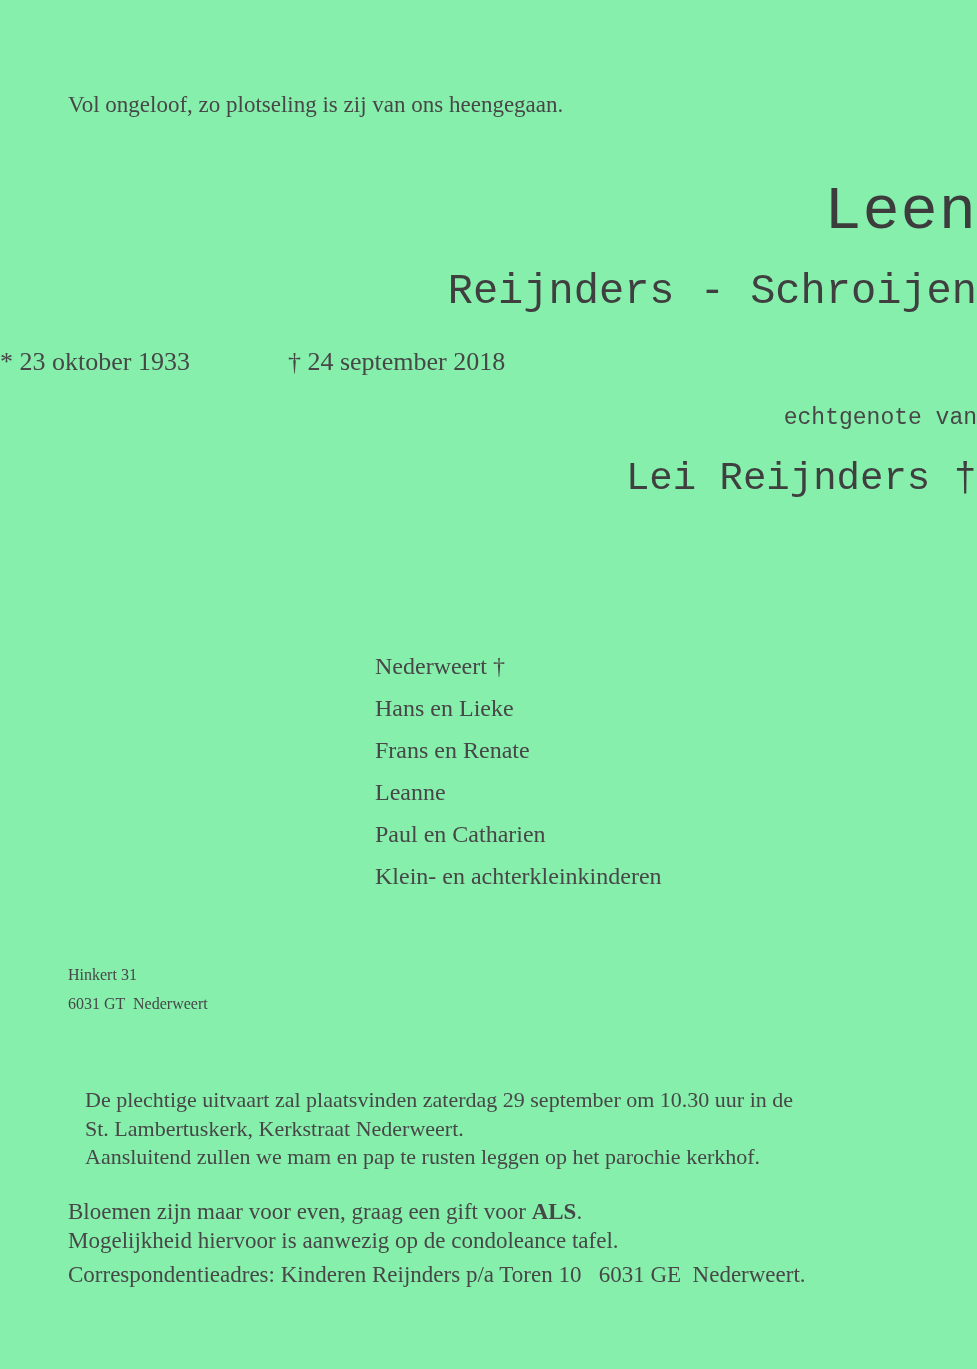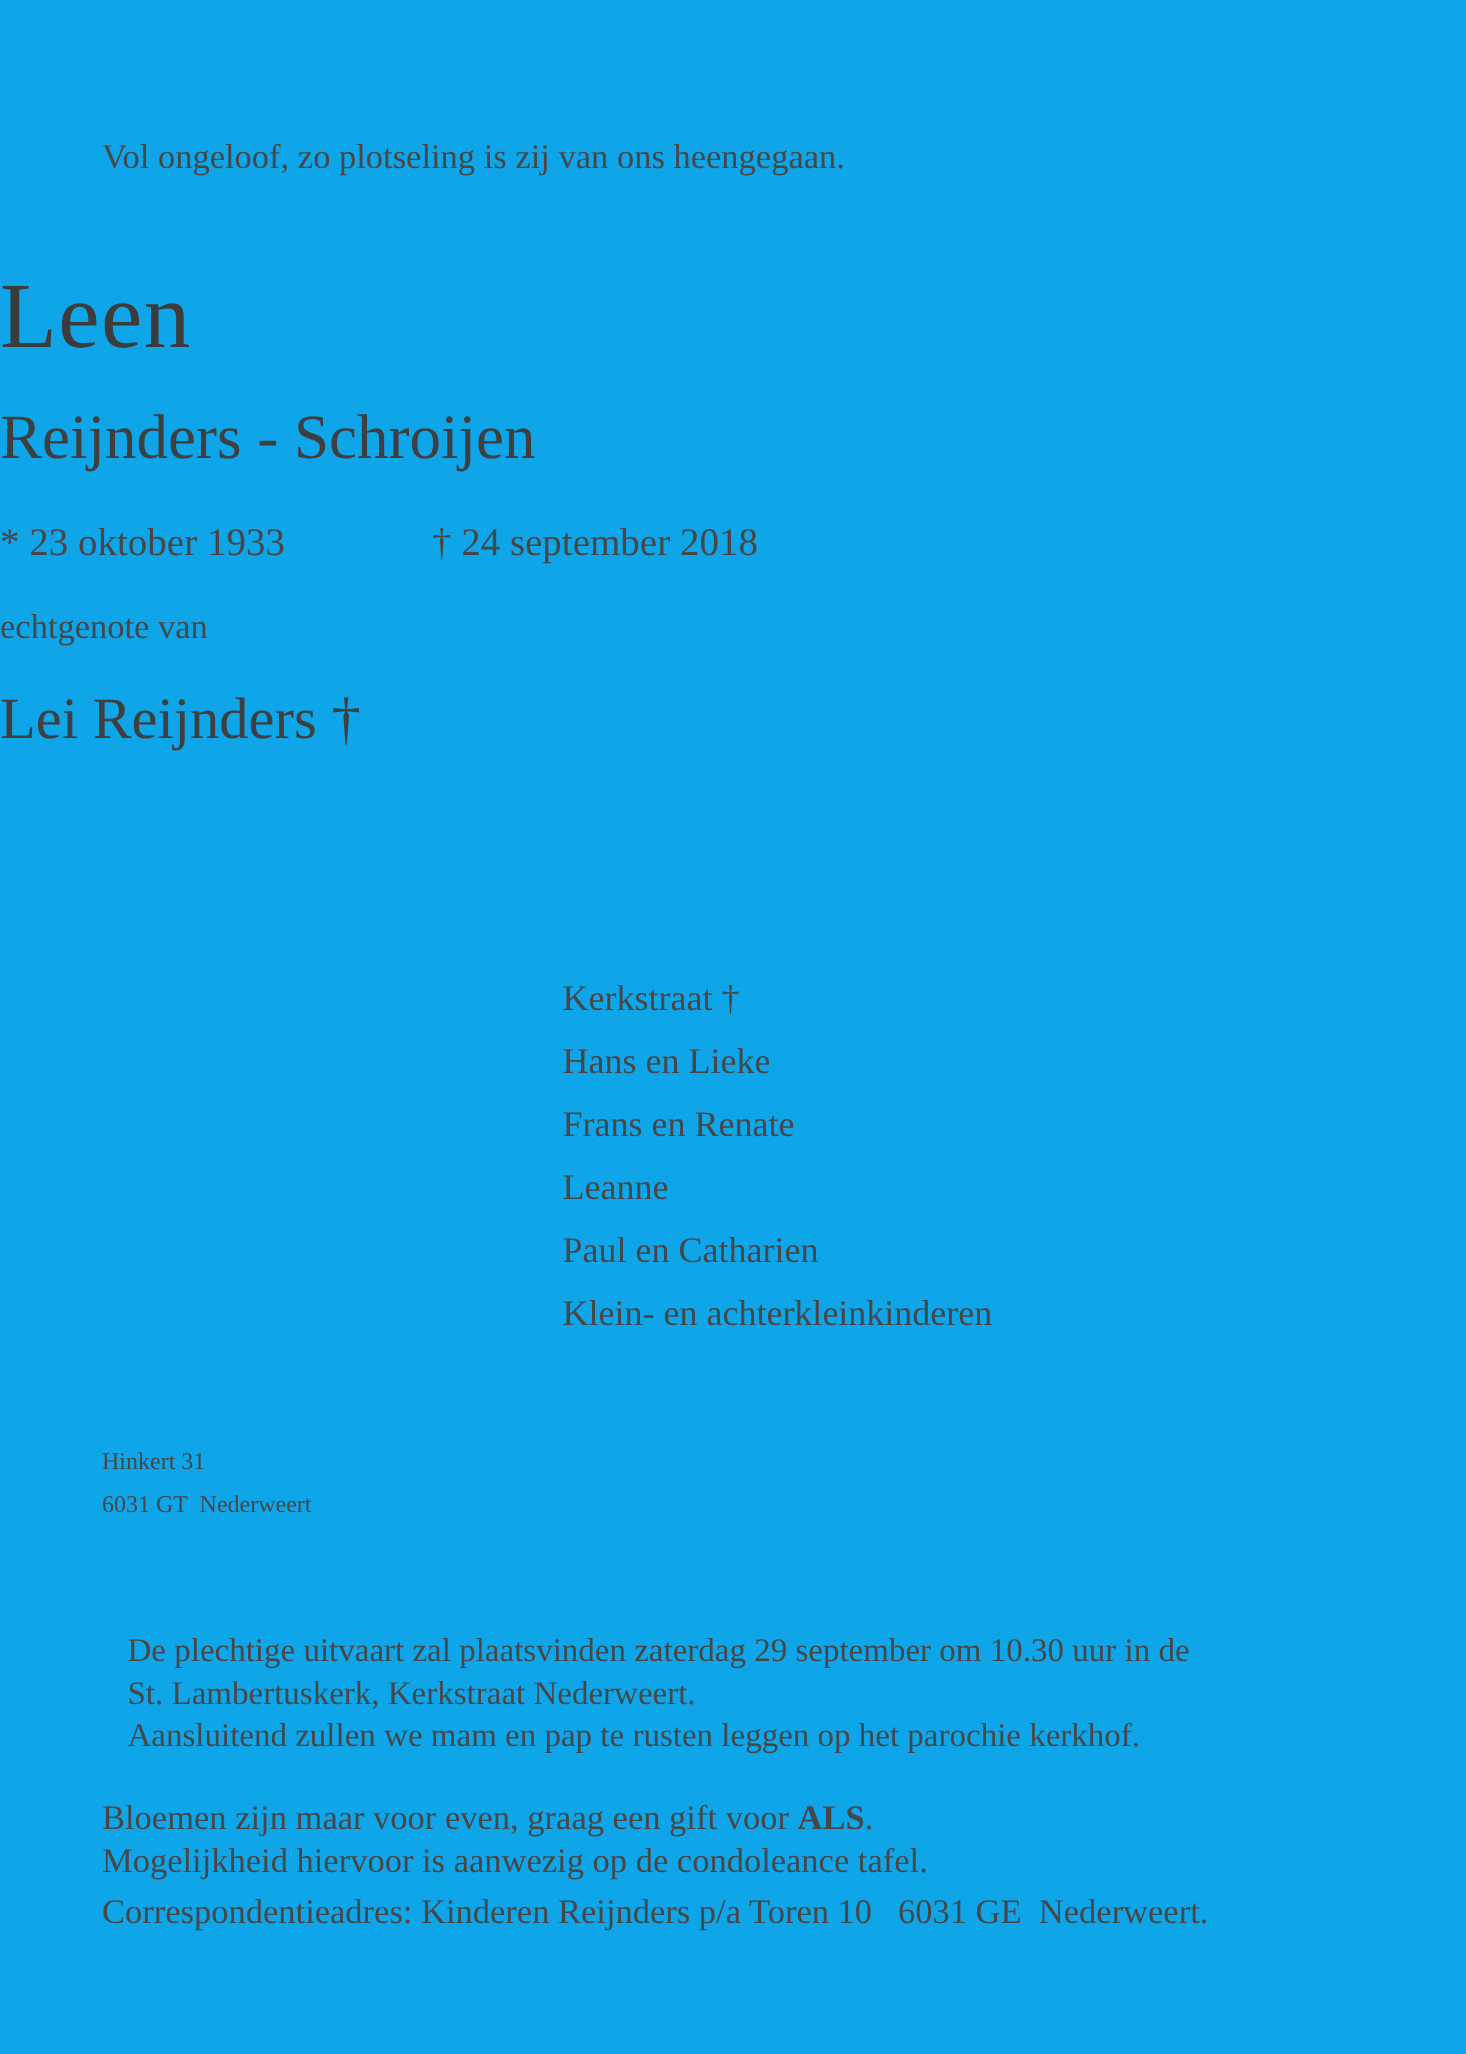--- a/index.html
+++ b/index.html
@@ -4,27 +4,27 @@
 <style>
   html, body {
     margin: 0;
     padding: 0;
     background: #ffffff;
   }
   .page {
     position: relative;
     width: 977px;
     height: 1369px;
-    background: #0ea5e9;
+    background: #86efac;
     font-family: "Liberation Serif", "DejaVu Serif", serif;
     color: #474747;
     overflow: hidden;
   }
   .abs { position: absolute; }
-  .centered { left: 0; right: 0; text-align: left; }
+  .centered { left: 0; right: 0; text-align: right; font-family: Liberation Mono, monospace; }
   .pre { white-space: pre-wrap; }
 
   .intro {
     left: 68px; top: 92px;
     font-size: 23px;
   }
   .first-name {
     top: 176px;
     font-size: 62px;
     color: #3c3c3c;
@@ -99,21 +99,21 @@
     <span data-bind="announcement.deceased.birth_date">* 23 oktober 1933</span>
     <span data-bind="announcement.deceased.death_date">† 24 september 2018</span>
   </div>
 
   <div class="abs centered spouse-label" data-bind="announcement.spouse.label">echtgenote van</div>
 
   <div class="abs centered spouse-name" data-bind="announcement.spouse.name">Lei Reijnders †</div>
 
 
   <div class="abs family-list">
-    <div data-bind="announcement.family_members.0">Kerkstraat †</div>
+    <div data-bind="announcement.family_members.0">Nederweert †</div>
     <div data-bind="announcement.family_members.1">Hans en Lieke</div>
     <div data-bind="announcement.family_members.2">Frans en Renate</div>
     <div data-bind="announcement.family_members.3">Leanne</div>
     <div data-bind="announcement.family_members.4">Paul en Catharien</div>
     <div data-bind="announcement.family_members.5">Klein- en achterkleinkinderen</div>
   </div>
 
   <div class="abs address-block">
     <div class="pre" data-bind="announcement.address.line1">Hinkert 31</div>
     <div class="pre" data-bind="announcement.address.line2">6031 GT  Nederweert</div>

